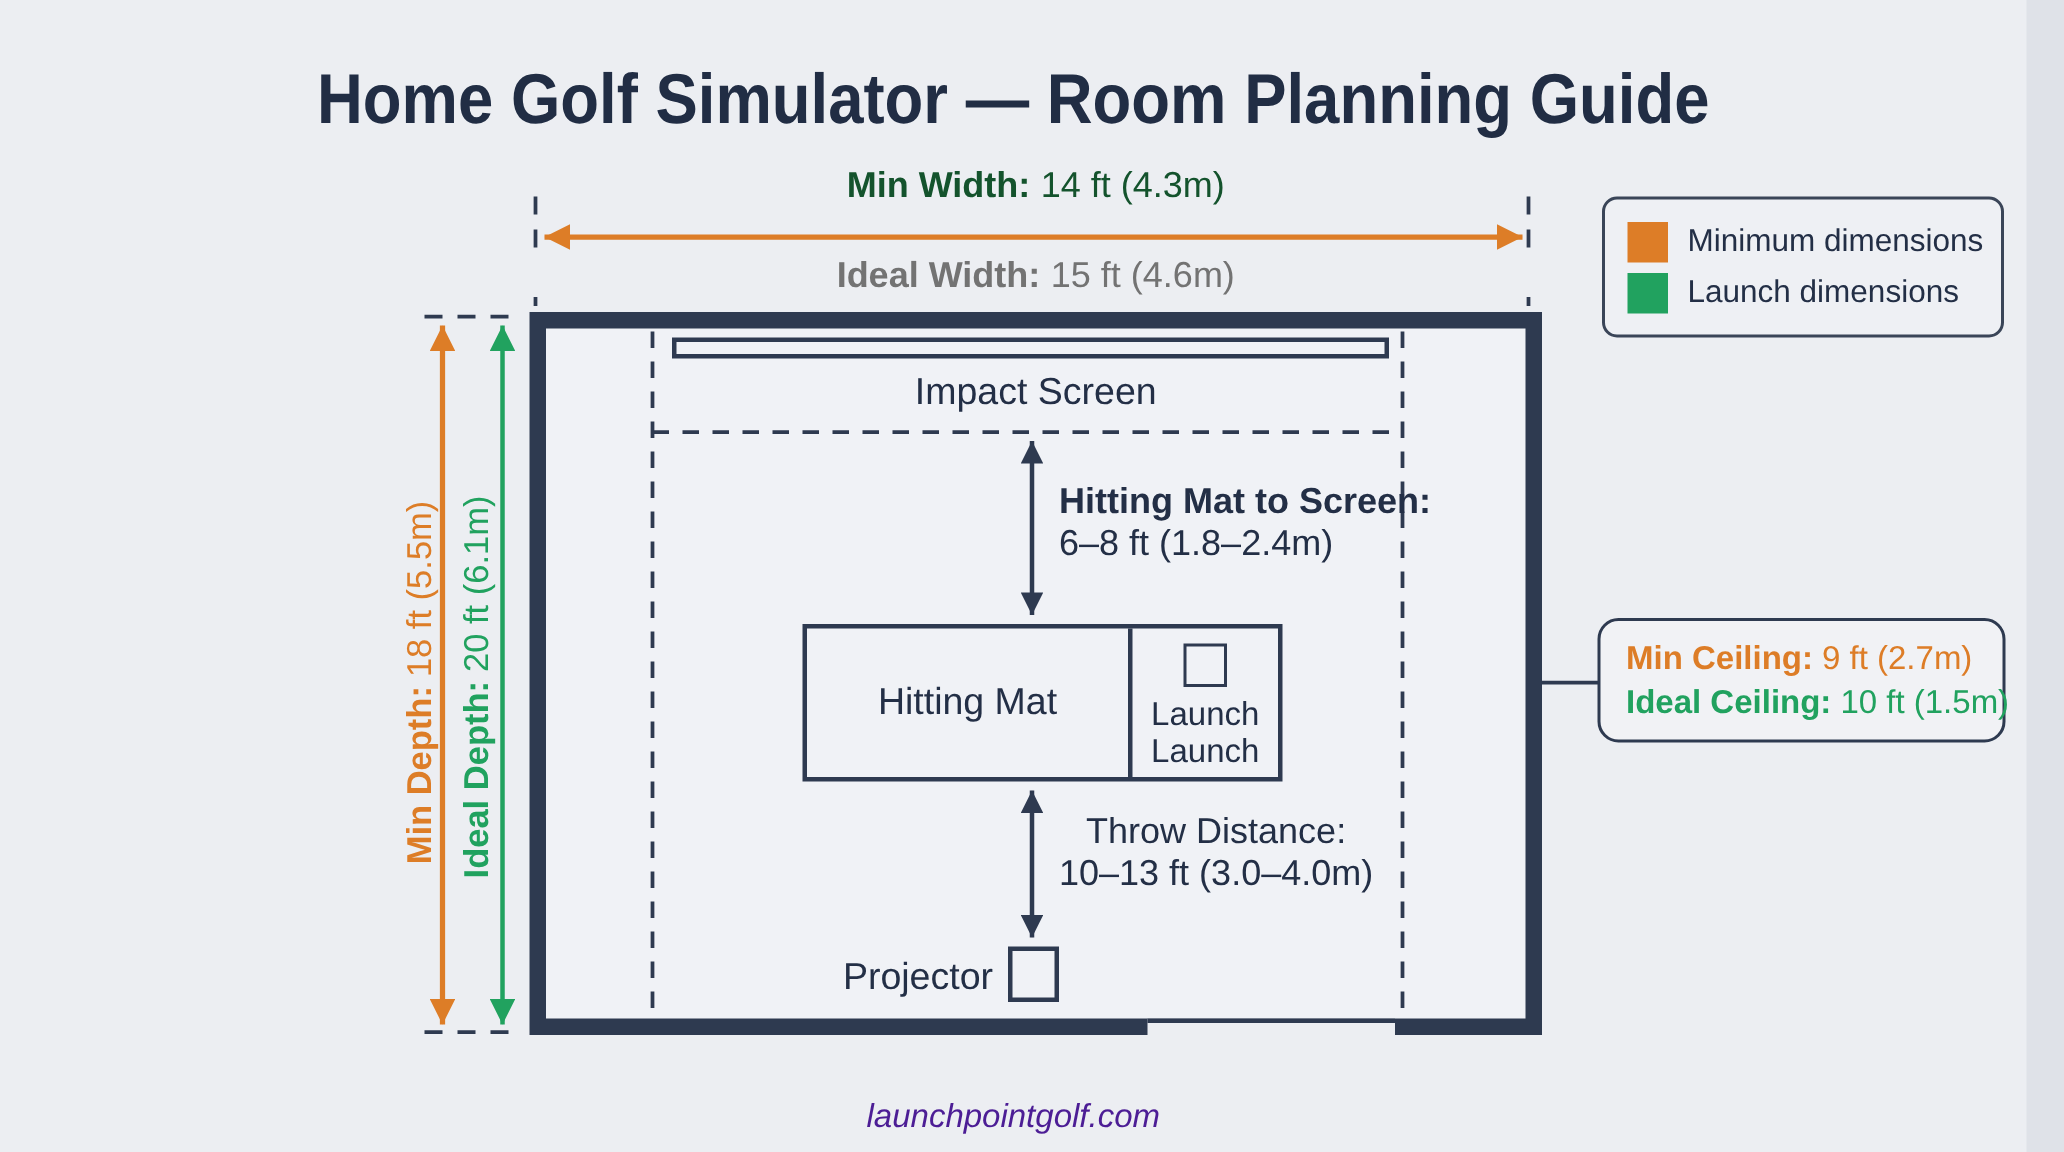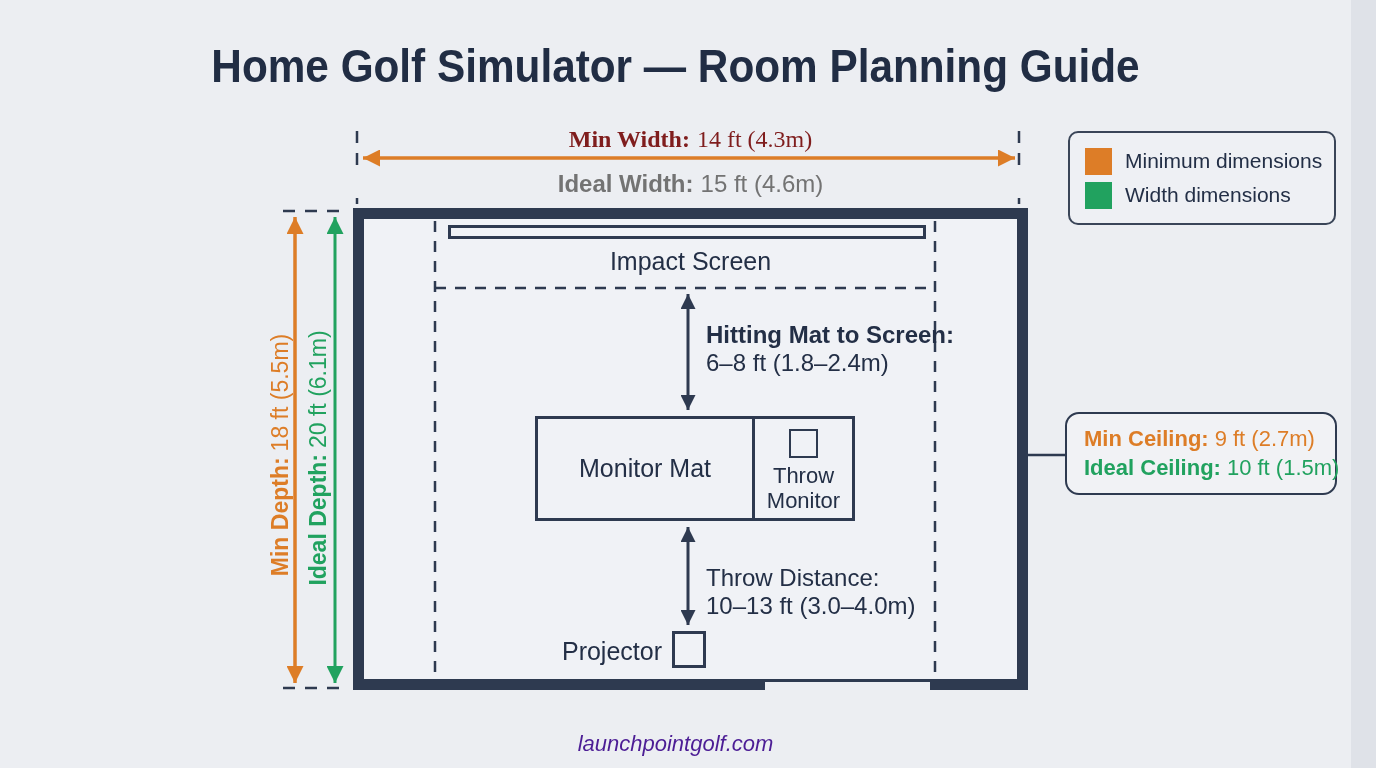--- a/index.html
+++ b/index.html
@@ -9,21 +9,21 @@
     font-family:"Liberation Sans", sans-serif;
     color:#232f46;
   }
   .title{
     position:absolute;top:38px;left:0;right:0;text-align:center;
     font-size:47px;font-weight:bold;color:#212d44;letter-spacing:0px;
     transform:scaleX(0.90);
   }
   
   .dim-row{position:absolute;left:353px;width:675px;text-align:center;font-size:24px;white-space:nowrap;}
-  .min-width{top:126px;color:#7f1d1d;font-family:Liberation Serif, serif;}
+  .min-width{top:110px;color:#14532d;}
   .ideal-width{top:170px;color:#737373;background:#eceef2;display:block;}
   .ideal-width .inner{background:#eceef2;padding:0 14px;}
   .dim-row b{font-weight:bold;margin-right:7px;}
   
   .legend{
     position:absolute;left:1068px;top:131px;width:268px;height:94px;box-sizing:border-box;
     border:2px solid #3a4558;border-radius:10px;background:#eef0f4;
     display:flex;flex-direction:column;justify-content:center;gap:7px;padding-left:15px;
   }
   .legend-row{display:flex;align-items:center;gap:13px;font-size:21px;color:#232f46;}
@@ -40,21 +40,21 @@
     background:#eceef2;border-top:3px solid #2e3a50;
   }
   .impact-screen{
     position:absolute;left:448px;top:225px;width:478px;height:14px;box-sizing:border-box;
     border:3px solid #2e3a50;background:#f0f2f6;
   }
   .impact-label{position:absolute;left:353px;top:247px;width:675px;text-align:center;font-size:25px;}
   .two-line-label{position:absolute;left:706px;font-size:24px;line-height:28px;white-space:nowrap;}
   .mat-to-screen{top:321px;}
   .mat-to-screen .l1{font-weight:bold;}
-  .throw-label{top:564px;}
+  .throw-label{top:541px;text-align:center;}
   .mat-box{
     position:absolute;left:535px;top:416px;width:320px;height:105px;box-sizing:border-box;
     border:3px solid #2e3a50;display:flex;background:#f0f2f6;
   }
   .mat-cell{flex:1;display:flex;align-items:center;justify-content:center;font-size:25px;}
   .lm-cell{
     width:100px;box-sizing:border-box;border-left:3px solid #2e3a50;
     display:flex;flex-direction:column;align-items:center;padding-top:10px;
     font-size:22px;line-height:25px;text-align:center;
   }
@@ -152,37 +152,37 @@
     <b>Ideal Depth:</b><span>20 ft (6.1m)</span>
   </div>
 
   <div class="legend">
     <div class="legend-row">
       <span class="swatch swatch-min"></span>
       <span>Minimum dimensions</span>
     </div>
     <div class="legend-row">
       <span class="swatch swatch-ideal"></span>
-      <span>Width dimensions</span>
+      <span>Launch dimensions</span>
     </div>
   </div>
 
   <div class="impact-screen"></div>
   <div class="impact-label">Impact Screen</div>
 
   <div class="two-line-label mat-to-screen">
     <div class="l1">Hitting Mat to Screen:</div>
     <div class="l2">6–8 ft (1.8–2.4m)</div>
   </div>
 
   <div class="mat-box">
-    <div class="mat-cell">Monitor Mat</div>
+    <div class="mat-cell">Hitting Mat</div>
     <div class="lm-cell">
       <div class="lm-square"></div>
-      <div>Throw Monitor</div>
+      <div>Launch Launch</div>
     </div>
   </div>
 
   <div class="two-line-label throw-label">
     <div>Throw Distance:</div>
     <div>10–13 ft (3.0–4.0m)</div>
   </div>
 
   <div class="projector-square"></div>
   <div class="projector-label">Projector</div>

